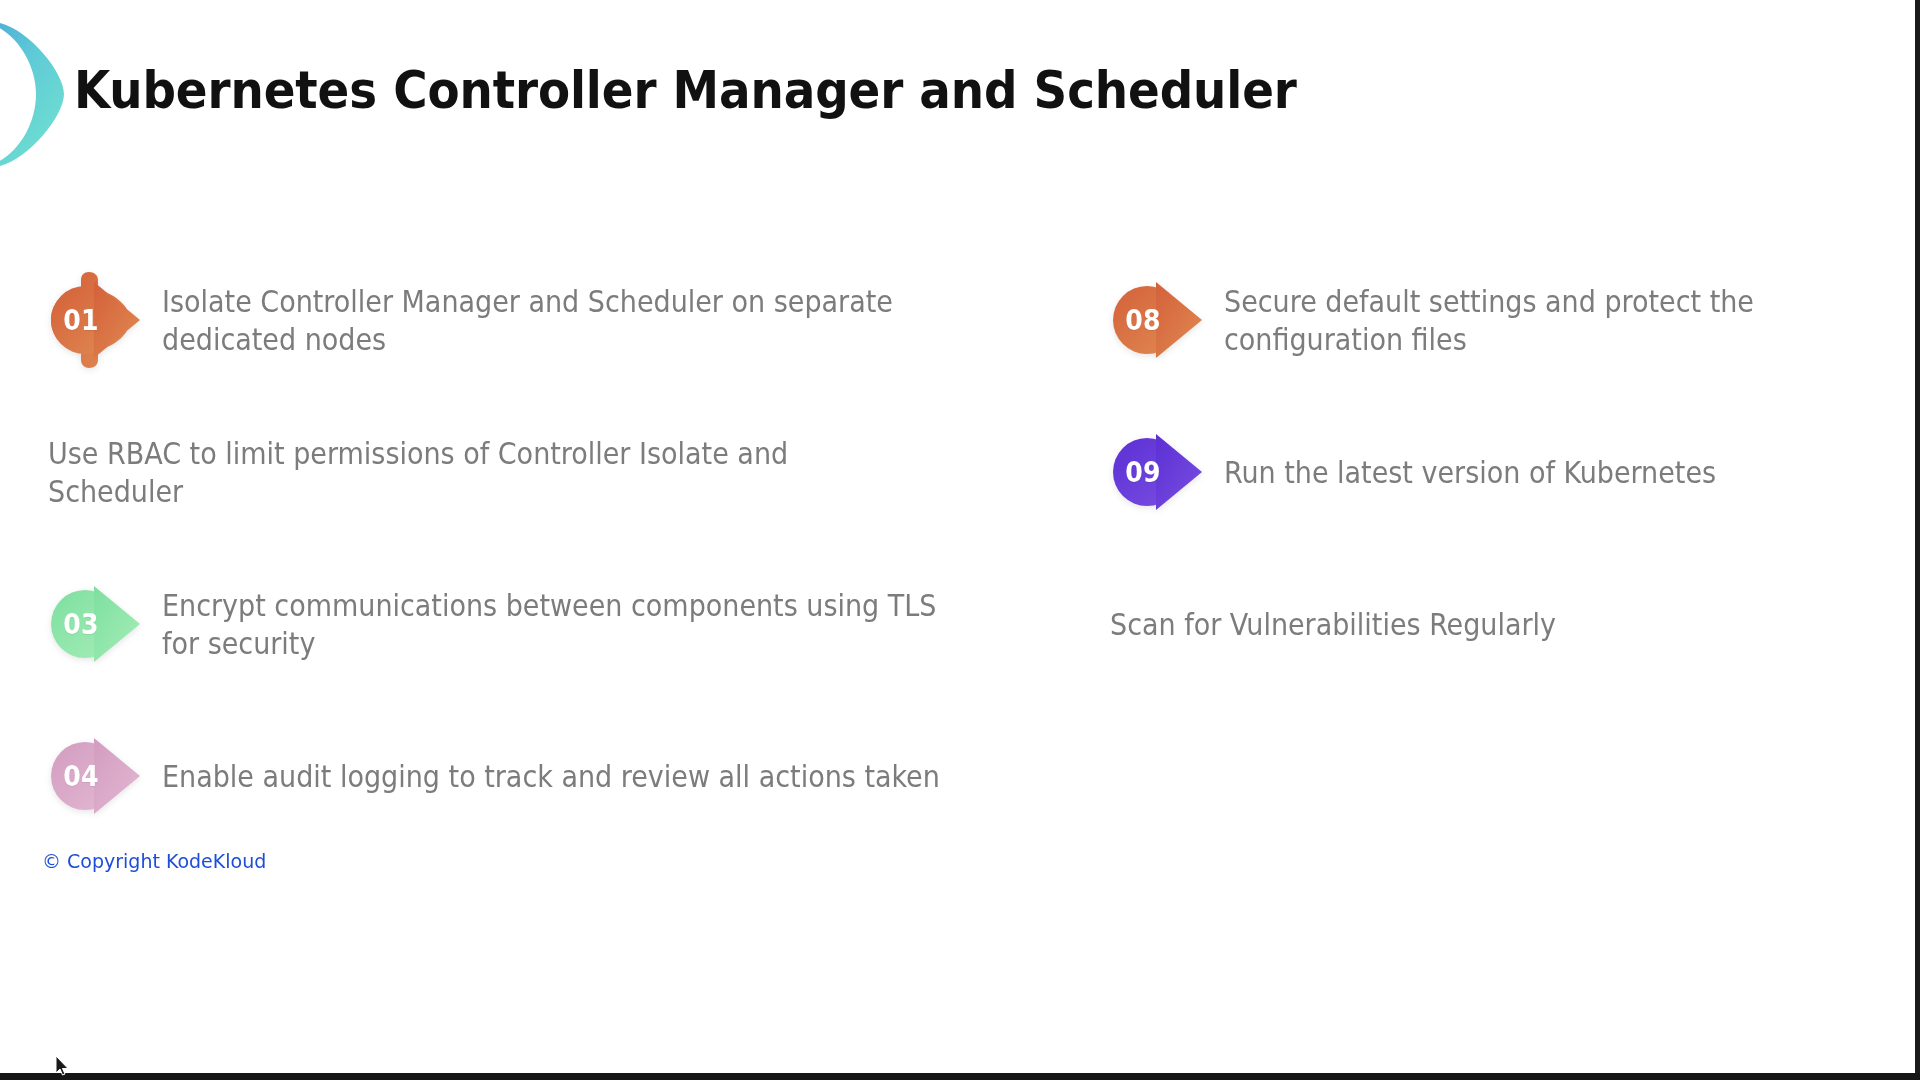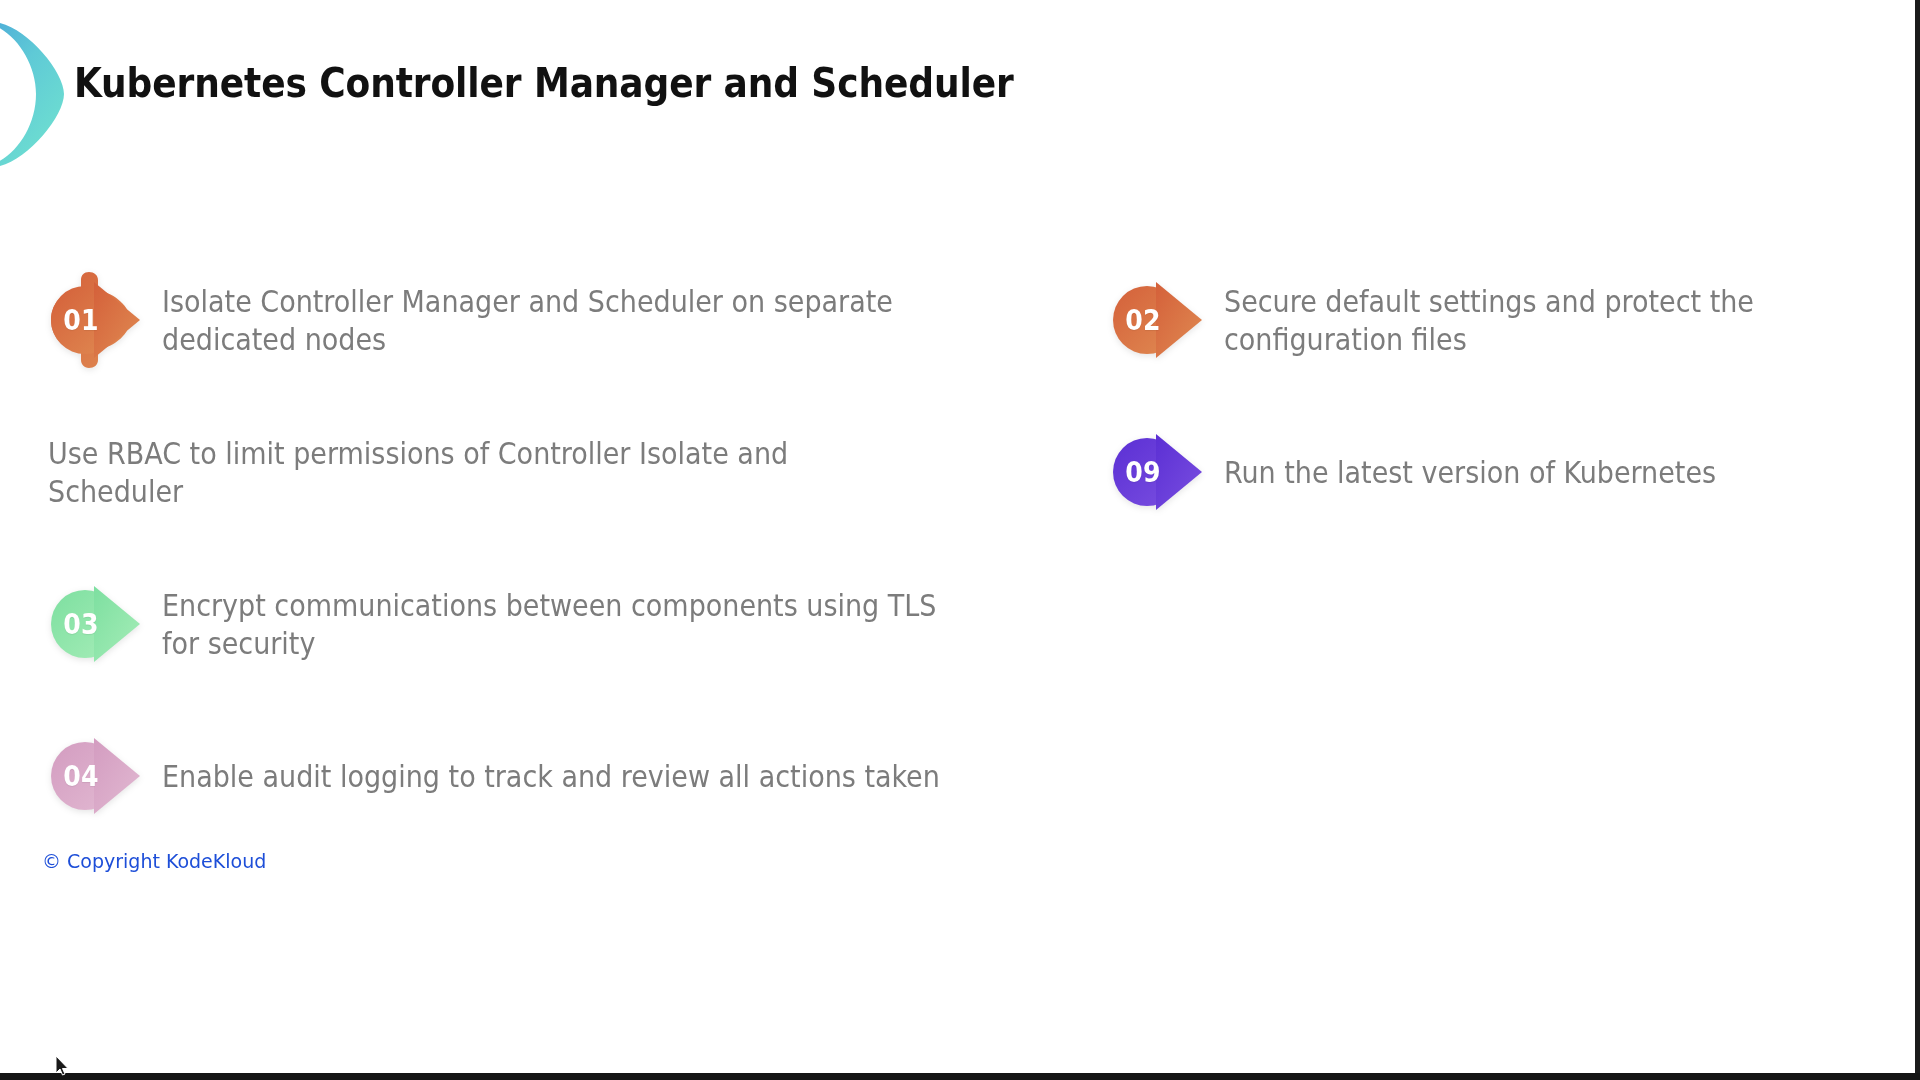--- a/index.html
+++ b/index.html
@@ -46,21 +46,21 @@
     width: 86px;
     height: 145px;
     z-index: 5;
   }
 
   
   .slide-title {
     position: absolute;
     left: 74px;
     top: 60px;
-    font-size: 40px;
+    font-size: 52px;
     font-weight: 700;
     letter-spacing: -0.1px;
     color: #111111;
     font-family: "DejaVu Sans Condensed", "DejaVu Sans", "Liberation Sans", sans-serif;
     font-stretch: condensed;
     white-space: nowrap;
   }
 
   
   .columns {
@@ -246,21 +246,21 @@
           <svg viewBox="0 0 96 104" xmlns="http://www.w3.org/2000/svg">
             <defs>
               <linearGradient id="g05" x1="0" y1="0" x2="1" y2="1">
                 <stop offset="0%" stop-color="#d4603a"></stop>
                 <stop offset="100%" stop-color="#e08b52"></stop>
               </linearGradient>
             </defs>
             <circle cx="37" cy="52" r="34" fill="url(#g05)"></circle>
             <path d="M46,14 L92,52 L46,90 Z" fill="url(#g05)"></path>
           </svg>
-          <span class="num">02</span>
+          <span class="num">08</span>
         </div>
         <div class="item-text">Secure default settings and protect the configuration files</div>
       </div>
 
       <div class="item">
         <div class="badge">
           <svg viewBox="0 0 96 104" xmlns="http://www.w3.org/2000/svg">
             <defs>
               <linearGradient id="g06" x1="0" y1="0" x2="1" y2="1">
                 <stop offset="0%" stop-color="#5b2fd4"></stop>
@@ -269,20 +269,21 @@
             </defs>
             <circle cx="37" cy="52" r="34" fill="url(#g06)"></circle>
             <path d="M46,14 L92,52 L46,90 Z" fill="url(#g06)"></path>
           </svg>
           <span class="num">09</span>
         </div>
         <div class="item-text">Run the latest version of Kubernetes</div>
       </div>
 
       <div class="item">
+        <div class="item-text">Scan for Vulnerabilities Regularly</div>
       </div>
 
     </div>
 
   </div>
 
   <div class="footer-copyright">© Copyright KodeKloud</div>
 
   <div class="cursor">
     <svg viewBox="0 0 16 24" width="16" height="24" xmlns="http://www.w3.org/2000/svg">

